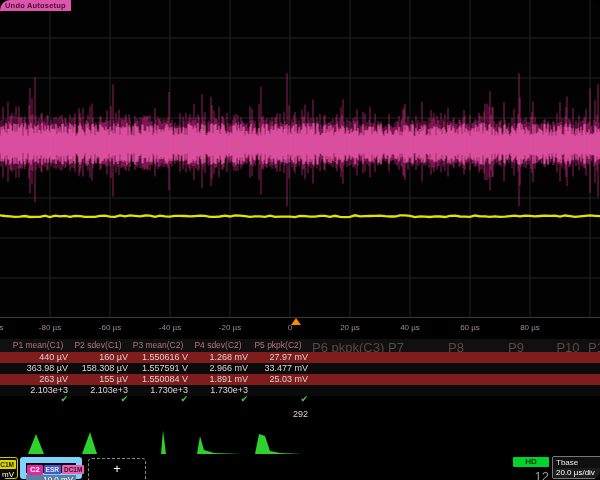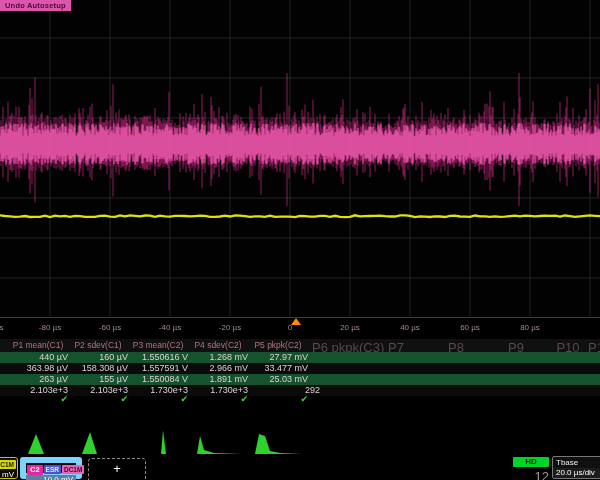--- a/index.html
+++ b/index.html
@@ -1,34 +1,34 @@
 <!DOCTYPE html>
 <html><head>
 <meta charset="utf-8">
 <style>
   html,body{margin:0;padding:0;background:#000;}
   .screen{position:relative;width:600px;height:480px;background:#000;overflow:hidden;
-          font-family:"Liberation Sans",sans-serif;color:#ddd;}
+          font-family:"Liberation Sans",sans-serif;color:#ddd;border-radius:10px;}
   
   .grid-area{position:absolute;left:0;top:0;width:600px;height:318px;background:#020202;}
   .grid-area svg{position:absolute;left:0;top:0;}
   .status-chip{position:absolute;left:0;top:0;height:11px;padding:0 5px;background:#dd55ad;
                color:#43102e;font-size:7.5px;font-weight:bold;line-height:11px;letter-spacing:.2px;}
   
   .axis-strip{position:absolute;left:0;top:318px;width:600px;height:20px;background:#000;}
   .axis-label{position:absolute;top:5px;transform:translateX(-50%);font-size:8px;color:#a2879b;white-space:nowrap;}
   .trig-marker{position:absolute;top:0;width:0;height:0;transform:translateX(-50%);
                border-left:5px solid transparent;border-right:5px solid transparent;border-bottom:7px solid #ff8a00;}
   
   .measure-table{position:absolute;left:0;top:339px;width:600px;}
   .mt-header-row{position:relative;height:13px;background:#101010;}
   .mt-header{position:absolute;top:1px;width:60px;text-align:center;font-size:8.5px;color:#b4747c;white-space:nowrap;}
   .mt-header-dim{position:absolute;top:1px;text-align:center;font-size:13px;color:#5a4747;overflow:hidden;white-space:nowrap;}
   .mt-row{position:relative;height:11px;background:#0a0a0a;}
-  .mt-row.alt{background:#14532d;}
+  .mt-row.alt{background:#7f1d1d;}
   .mt-val{position:absolute;top:0;width:60px;text-align:right;padding-right:2px;font-size:9px;line-height:11px;color:#ded2d6;white-space:nowrap;}
   .mt-checkrow{position:relative;height:10px;background:#000;}
   .mt-check{position:absolute;top:-2px;width:60px;text-align:right;padding-right:10px;font-size:9px;color:#3ecf3e;}
   
   .histicons{position:absolute;left:0;top:428px;width:600px;height:28px;}
   .histicon{position:absolute;top:0;width:56px;height:28px;border-bottom:1px dotted #1e8f1e;}
   .histicon svg{display:block;}
   
   .bottom-bar{position:absolute;left:0;top:456px;width:600px;height:24px;background:#000;}
   .ch-box{position:absolute;top:1px;height:22px;border-radius:3px;box-sizing:border-box;}
@@ -132,21 +132,21 @@
         <span class="mt-val" style="left: 68px;">155 µV</span>
         <span class="mt-val" style="left: 128px;">1.550084 V</span>
         <span class="mt-val" style="left: 188px;">1.891 mV</span>
         <span class="mt-val" style="left: 248px;">25.03 mV</span>
       </div>
       <div class="mt-row">
         <span class="mt-val" style="left: 8px;">2.103e+3</span>
         <span class="mt-val" style="left: 68px;">2.103e+3</span>
         <span class="mt-val" style="left: 128px;">1.730e+3</span>
         <span class="mt-val" style="left: 188px;">1.730e+3</span>
-        <span class="mt-val" style="left: 260px;">292</span>
+        <span class="mt-val" style="left: 248px; margin-top: 24px;">292</span>
       </div>
       <div class="mt-checkrow">
         <span class="mt-check" style="left: 8px;">✔</span>
         <span class="mt-check" style="left: 68px;">✔</span>
         <span class="mt-check" style="left: 128px;">✔</span>
         <span class="mt-check" style="left: 188px;">✔</span>
         <span class="mt-check" style="left: 248px;">✔</span>
       </div>
     </div>
 

